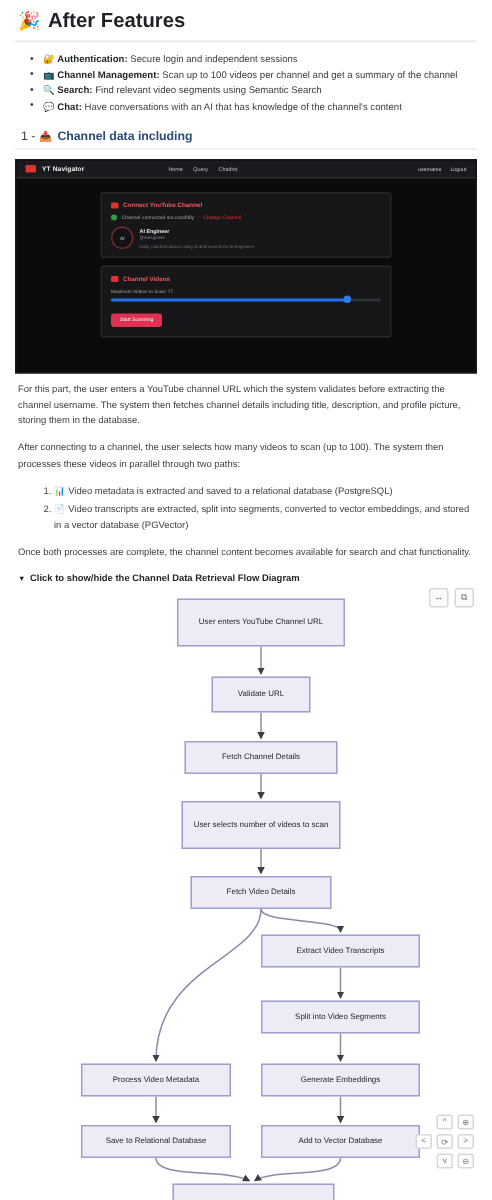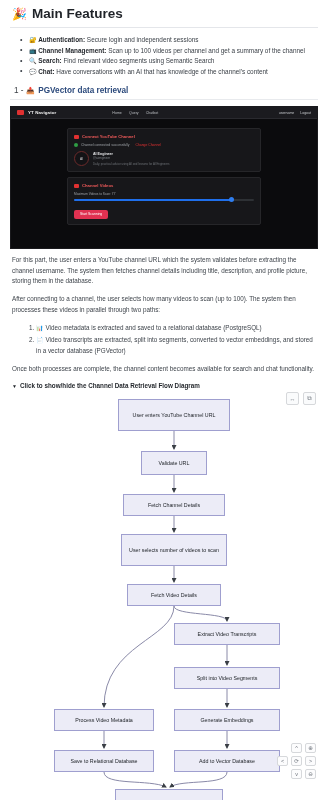--- a/index.html
+++ b/index.html
@@ -139,35 +139,35 @@
   }
   svg.edges { position: absolute; left: 0; top: 0; width: 308px; height: 410px; }
 </style>
 </head>
 <body>
 
 <div class="page">
 
   <div class="h1">
     <span class="emoji">🎉</span>
-    <span>Main Features</span>
+    <span>After Features</span>
   </div>
   <hr class="rule">
 
   <ul class="features" id="features">
       <li><span class="fico">🔐</span><span class="fname">Authentication:</span><span> Secure login and independent sessions</span></li>
       <li><span class="fico">📺</span><span class="fname">Channel Management:</span><span> Scan up to 100 videos per channel and get a summary of the channel</span></li>
       <li><span class="fico">🔍</span><span class="fname">Search:</span><span> Find relevant video segments using Semantic Search</span></li>
       <li><span class="fico">💬</span><span class="fname">Chat:</span><span> Have conversations with an AI that has knowledge of the channel's content</span></li>
     </ul>
 
   <div class="h2">
     <span class="num">1 -</span>
     <span class="ico">📥</span>
-    <span>PGVector data retrieval</span>
+    <span>Channel data including</span>
   </div>
   <hr class="rule2">
 
   <div class="shot">
     <div class="shot-nav">
       <span class="logo-sq"></span>
       <span class="brand">YT Navigator</span>
       <span class="nav-mid">
         <span>Home</span>
         <span>Query</span>

